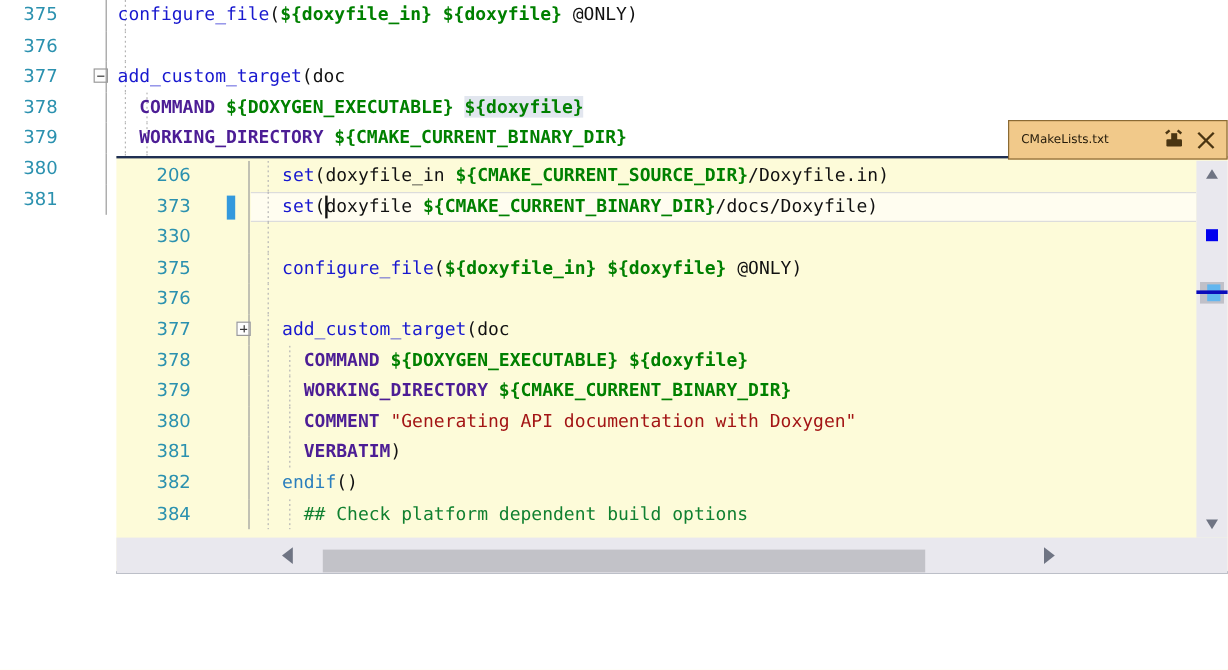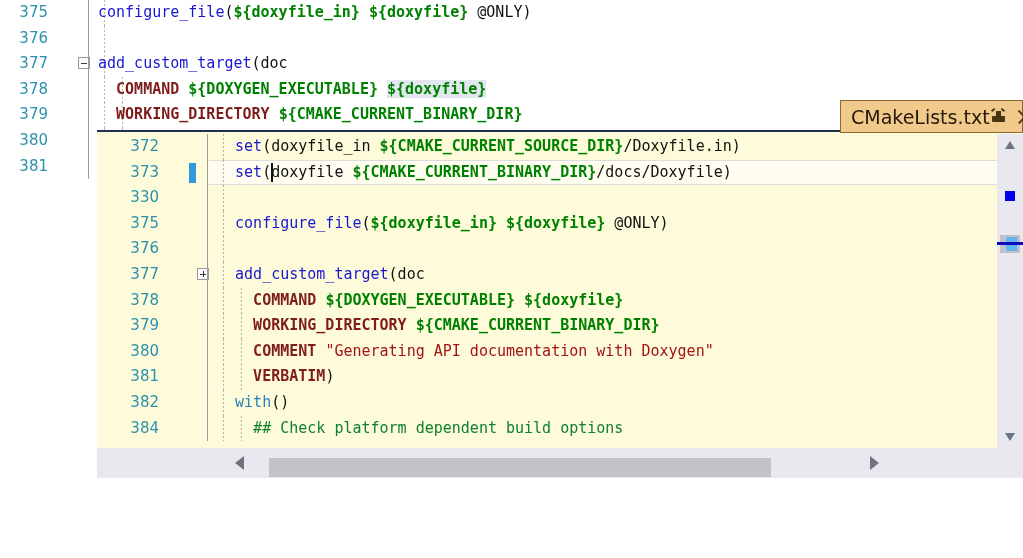--- a/index.html
+++ b/index.html
@@ -28,21 +28,21 @@
   .foldbox:before{content:"";position:absolute;left:2px;top:5px;width:6px;height:1px;background:#3a3a3a;}
   .foldbox.plus:after{content:"";position:absolute;left:4.5px;top:2.5px;width:1px;height:6px;background:#3a3a3a;}
   .gutline{position:absolute;left:88px;top:0;width:1px;height:25.6px;background:#9b9b9b;}
   .indentguide{position:absolute;top:0;width:1px;height:25.6px;
     background-image:linear-gradient(to bottom,#b4b4b4 0,#b4b4b4 2px,transparent 2px,transparent 4px);
     background-size:1px 4px;}
   .code{position:absolute;left:98px;top:0;white-space:pre;}
 
   
   .fn{color:#1818cf;}
-  .kwcmd{color:#7f1d1d;font-weight:bold;}
+  .kwcmd{color:#4c1d95;font-weight:bold;}
   .var{color:#008000;font-weight:bold;}
   .plain{color:#111111;}
   .str{color:#a31515;}
   .cmt{color:#108030;}
   .endif{color:#2b7fbd;}
   .hl-occ{background:#e2e6ef;}
 
   
   .peek{
     position:absolute;left:97px;top:130px;width:926px;height:348px;
@@ -53,21 +53,21 @@
   }
   .peek-header{
     position:absolute;left:840px;top:100px;width:183px;height:33px;
     background:#f1c98a;
     border:1px solid #8a6a34;
     box-sizing:border-box;
     display:flex;align-items:center;
     font-family:"DejaVu Sans","Liberation Sans",sans-serif;
   }
   .peek-title{
-    font-size:19px;color:#231a0a;margin-left:10px;flex:0 0 auto;
+    font-size:10px;color:#231a0a;margin-left:10px;flex:0 0 auto;
     font-family:"DejaVu Sans","Liberation Sans",sans-serif;
   }
   .hdr-icons{margin-left:auto;display:flex;align-items:center;gap:10px;margin-right:9px;}
   .pin-ic{position:relative;width:17px;height:17px;display:inline-block;}
   .pin-ic .pbody{position:absolute;left:2px;top:8px;width:13px;height:6px;background:#4a3512;border-radius:1px;}
   .pin-ic .pneck{position:absolute;left:6px;top:3px;width:5px;height:6px;background:#4a3512;}
   .pin-ic .pspark1{position:absolute;left:1px;top:1px;width:4px;height:1.6px;background:#4a3512;transform:rotate(-40deg);}
   .pin-ic .pspark2{position:absolute;left:11px;top:1px;width:4px;height:1.6px;background:#4a3512;transform:rotate(40deg);}
   .close-ic{position:relative;width:16px;height:16px;display:inline-block;}
   .close-ic:before,.close-ic:after{
@@ -138,31 +138,31 @@
         <div class="erow"><div class="ln">378</div><div class="gutline"></div><div class="indentguide" style="left: 104px;"></div><div class="indentguide" style="left: 122px;"></div><div class="code"><span class="kwcmd">  COMMAND </span><span class="var">${DOXYGEN_EXECUTABLE}</span><span class="plain"> </span><span class="var hl-occ">${doxyfile}</span></div></div>
         <div class="erow"><div class="ln">379</div><div class="gutline"></div><div class="indentguide" style="left: 104px;"></div><div class="indentguide" style="left: 122px;"></div><div class="code"><span class="kwcmd">  WORKING_DIRECTORY </span><span class="var">${CMAKE_CURRENT_BINARY_DIR}</span></div></div>
         <div class="erow"><div class="ln">380</div><div class="gutline"></div><div class="indentguide" style="left: 104px;"></div><div class="indentguide" style="left: 122px;"></div><div class="code"><span class="kwcmd">  COMMENT </span><span class="str">"Generating API documentation with Doxygen"</span></div></div>
         <div class="erow"><div class="ln">381</div><div class="gutline"></div><div class="indentguide" style="left: 104px;"></div><div class="indentguide" style="left: 122px;"></div><div class="code"><span class="kwcmd">  VERBATIM</span><span class="plain">)</span></div></div>
       </div>
   </div>
 
   <div class="peek">
 
     <div class="peek-body" id="peek-rows">
-        <div class="prow"><div class="pln">372</div><div class="pgutline"></div><div class="indentguide" style="left: 126px;"></div><div class="pcode"><span class="fn">  set</span><span class="plain">(doxyfile_in </span><span class="var">${CMAKE_CURRENT_SOURCE_DIR}</span><span class="plain">/Doxyfile.in)</span></div></div>
+        <div class="prow"><div class="pln">206</div><div class="pgutline"></div><div class="indentguide" style="left: 126px;"></div><div class="pcode"><span class="fn">  set</span><span class="plain">(doxyfile_in </span><span class="var">${CMAKE_CURRENT_SOURCE_DIR}</span><span class="plain">/Doxyfile.in)</span></div></div>
         <div class="prow"><div class="currentline"></div><div class="pln">373</div><div class="pchangebar"></div><div class="pgutline"></div><div class="indentguide" style="left: 126px;"></div><div class="pcode"><span class="fn">  set</span><span class="plain">(doxyfile </span><span class="var">${CMAKE_CURRENT_BINARY_DIR}</span><span class="plain">/docs/Doxyfile)</span></div><div class="caret" style="left: 174.12px;"></div></div>
         <div class="prow"><div class="pln">330</div><div class="pgutline"></div><div class="indentguide" style="left: 126px;"></div><div class="pcode"></div></div>
         <div class="prow"><div class="pln">375</div><div class="pgutline"></div><div class="indentguide" style="left: 126px;"></div><div class="pcode"><span class="fn">  configure_file</span><span class="plain">(</span><span class="var">${doxyfile_in}</span><span class="plain"> </span><span class="var">${doxyfile}</span><span class="plain"> @ONLY)</span></div></div>
         <div class="prow"><div class="pln">376</div><div class="pgutline"></div><div class="indentguide" style="left: 126px;"></div><div class="pcode"></div></div>
         <div class="prow"><div class="pln">377</div><div class="pfoldcell"><div class="foldbox plus"></div></div><div class="pgutline"></div><div class="indentguide" style="left: 126px;"></div><div class="pcode"><span class="fn">  add_custom_target</span><span class="plain">(doc</span></div></div>
         <div class="prow"><div class="pln">378</div><div class="pgutline"></div><div class="indentguide" style="left: 126px;"></div><div class="indentguide" style="left: 144px;"></div><div class="pcode"><span class="kwcmd">    COMMAND </span><span class="var">${DOXYGEN_EXECUTABLE}</span><span class="plain"> </span><span class="var">${doxyfile}</span></div></div>
         <div class="prow"><div class="pln">379</div><div class="pgutline"></div><div class="indentguide" style="left: 126px;"></div><div class="indentguide" style="left: 144px;"></div><div class="pcode"><span class="kwcmd">    WORKING_DIRECTORY </span><span class="var">${CMAKE_CURRENT_BINARY_DIR}</span></div></div>
         <div class="prow"><div class="pln">380</div><div class="pgutline"></div><div class="indentguide" style="left: 126px;"></div><div class="indentguide" style="left: 144px;"></div><div class="pcode"><span class="kwcmd">    COMMENT </span><span class="str">"Generating API documentation with Doxygen"</span></div></div>
         <div class="prow"><div class="pln">381</div><div class="pgutline"></div><div class="indentguide" style="left: 126px;"></div><div class="indentguide" style="left: 144px;"></div><div class="pcode"><span class="kwcmd">    VERBATIM</span><span class="plain">)</span></div></div>
-        <div class="prow"><div class="pln">382</div><div class="pgutline"></div><div class="indentguide" style="left: 126px;"></div><div class="pcode"><span class="endif">  with</span><span class="plain">()</span></div></div>
+        <div class="prow"><div class="pln">382</div><div class="pgutline"></div><div class="indentguide" style="left: 126px;"></div><div class="pcode"><span class="endif">  endif</span><span class="plain">()</span></div></div>
         <div class="prow"><div class="pln">384</div><div class="pgutline"></div><div class="indentguide" style="left: 126px;"></div><div class="indentguide" style="left: 144px;"></div><div class="pcode"><span class="cmt">    ## Check platform dependent build options</span></div></div>
       </div>
 
     <div class="pvscroll">
       <div class="vs-arrow" style="top:0">
         <div class="tri up"></div>
       </div>
       <div class="vs-mark"></div>
       <div class="vs-thumb">
         <div class="vs-thumb-in"></div>

